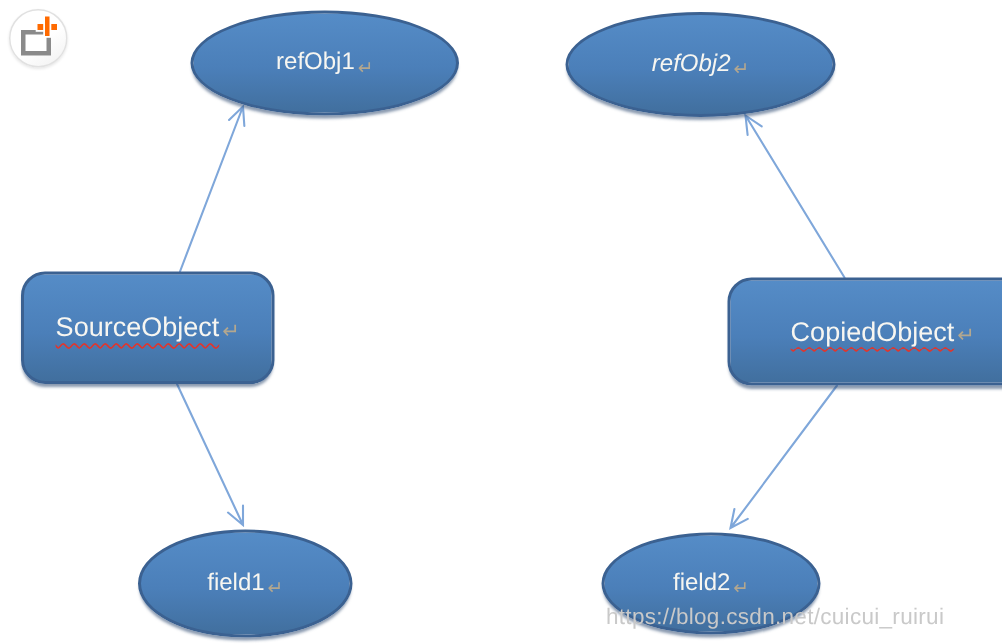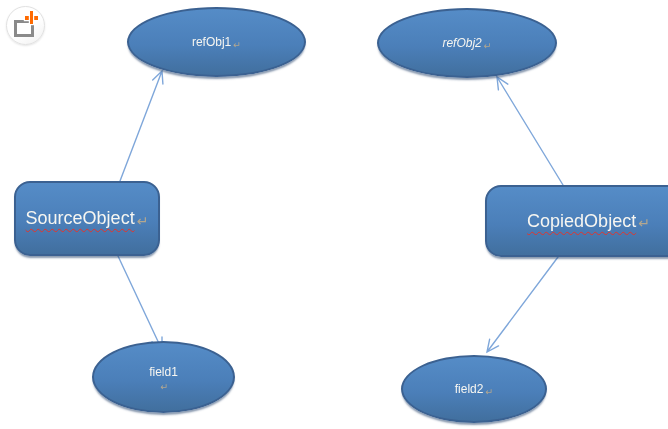--- a/index.html
+++ b/index.html
@@ -28,27 +28,27 @@
     box-shadow:0 0 0 1.2px #ffffff;
   }
   
   .node{
     position:absolute;display:flex;align-items:center;justify-content:center;
     background:linear-gradient(180deg,#558cc7 0%,#4b7fb9 55%,#416f9e 100%);
     border:2.5px solid #3b6191;color:#f7f6f1;
     box-shadow:0 3px 2px -1px rgba(40,70,110,0.55);
     box-sizing:border-box;white-space:nowrap;
   }
-  .ellipse{border-radius:50%;font-size:12px;}
+  .ellipse{border-radius:50%;font-size:16px;}
   .rrect{border-radius:16px;font-size:18px;}
   .n-refObj1{left:127px;top:7px;width:179px;height:70px;}
   .n-refObj2{left:377px;top:8px;width:180px;height:70px;font-style:italic;}
-  .n-source{left:14px;top:181px;width:146px;height:75px;}
+  .n-source{left:14px;top:181px;width:169px;height:75px;}
   .n-copied{left:485px;top:185px;width:207px;height:72px;}
-  .n-field1{left:92px;top:341px;width:143px;height:72px;flex-direction:column;}
+  .n-field1{left:92px;top:353px;width:143px;height:72px;}
   .n-field2{left:401px;top:355px;width:146px;height:68px;text-align:center;}
   .misspelled{
     text-decoration-line:underline;text-decoration-style:wavy;
     text-decoration-color:#e2342b;text-decoration-thickness:1px;
     text-underline-offset:4px;
   }
   .ret{
     color:#b3a78f;font-size:0.78em;margin-left:2px;transform:translateY(2px);
     display:inline-block;
   }
@@ -104,14 +104,15 @@
   <div class="node ellipse n-field1">
     <span>field1</span>
       <span class="ret">↵</span>
   </div>
 
   <div class="node ellipse n-field2">
     <span>field2</span>
       <span class="ret">↵</span>
   </div>
 
+  <div class="watermark">https://blog.csdn.net/cuicui_ruirui</div>
 
 </div>
 
 </body></html>

